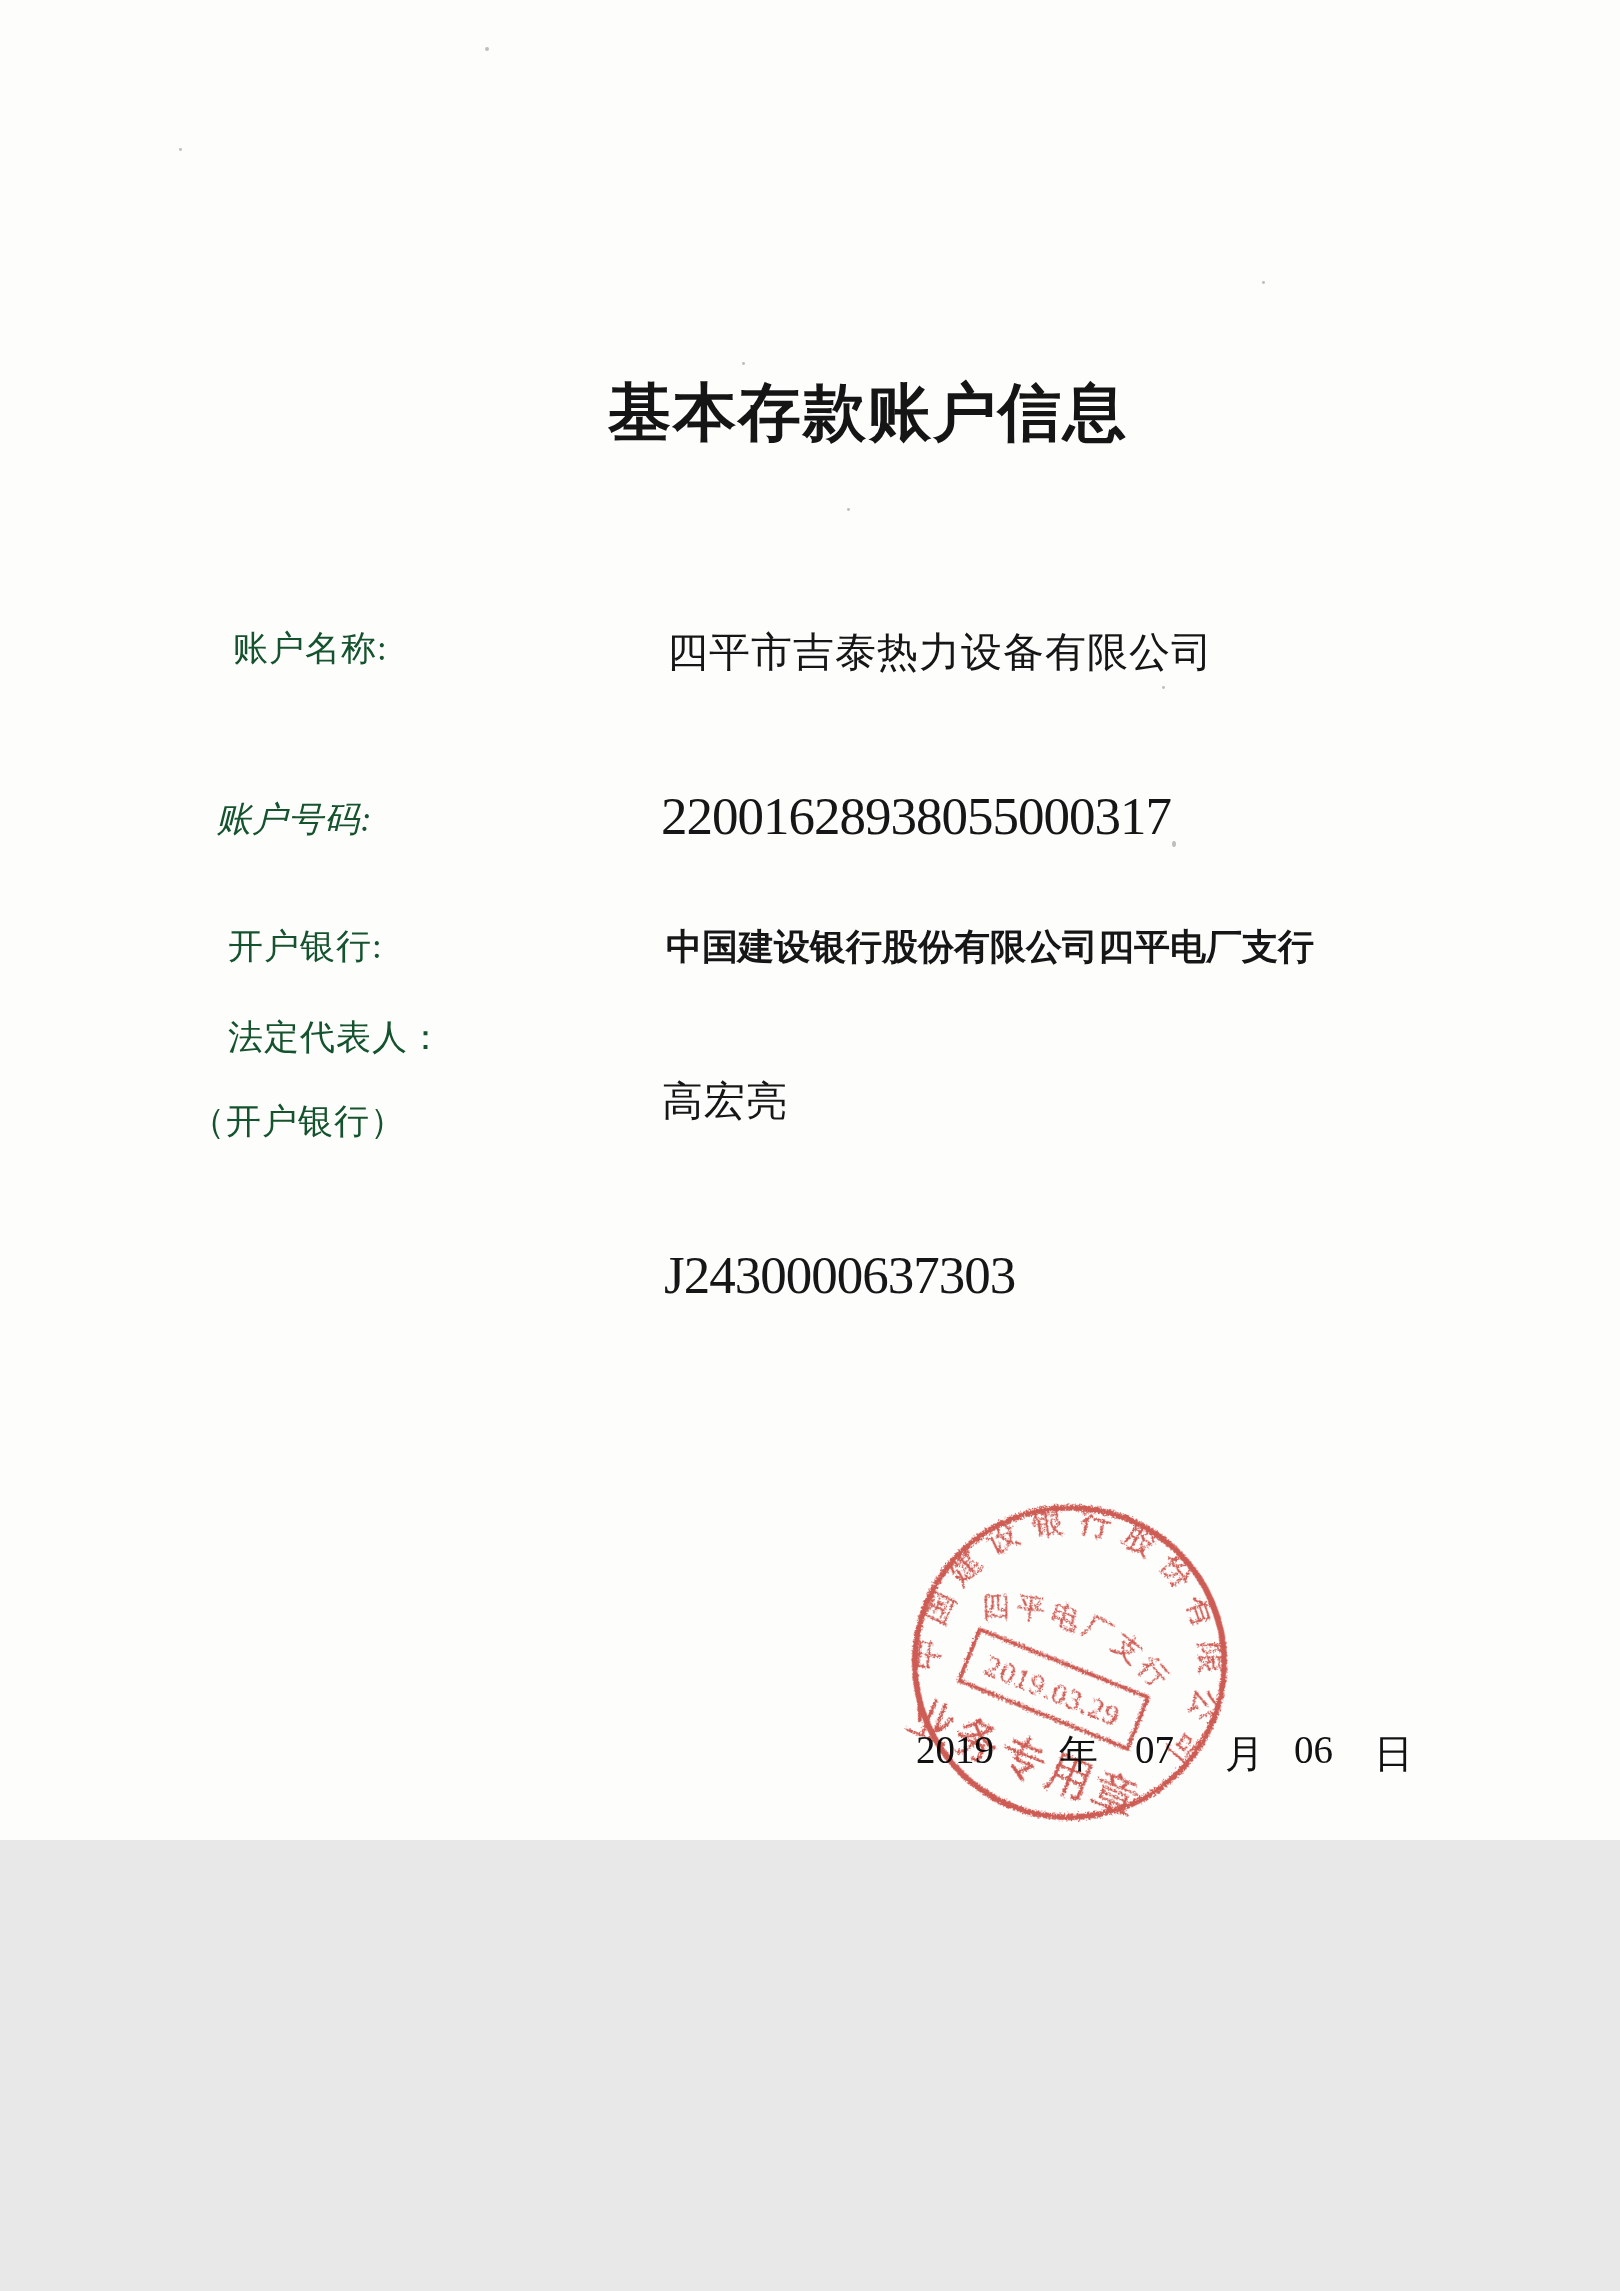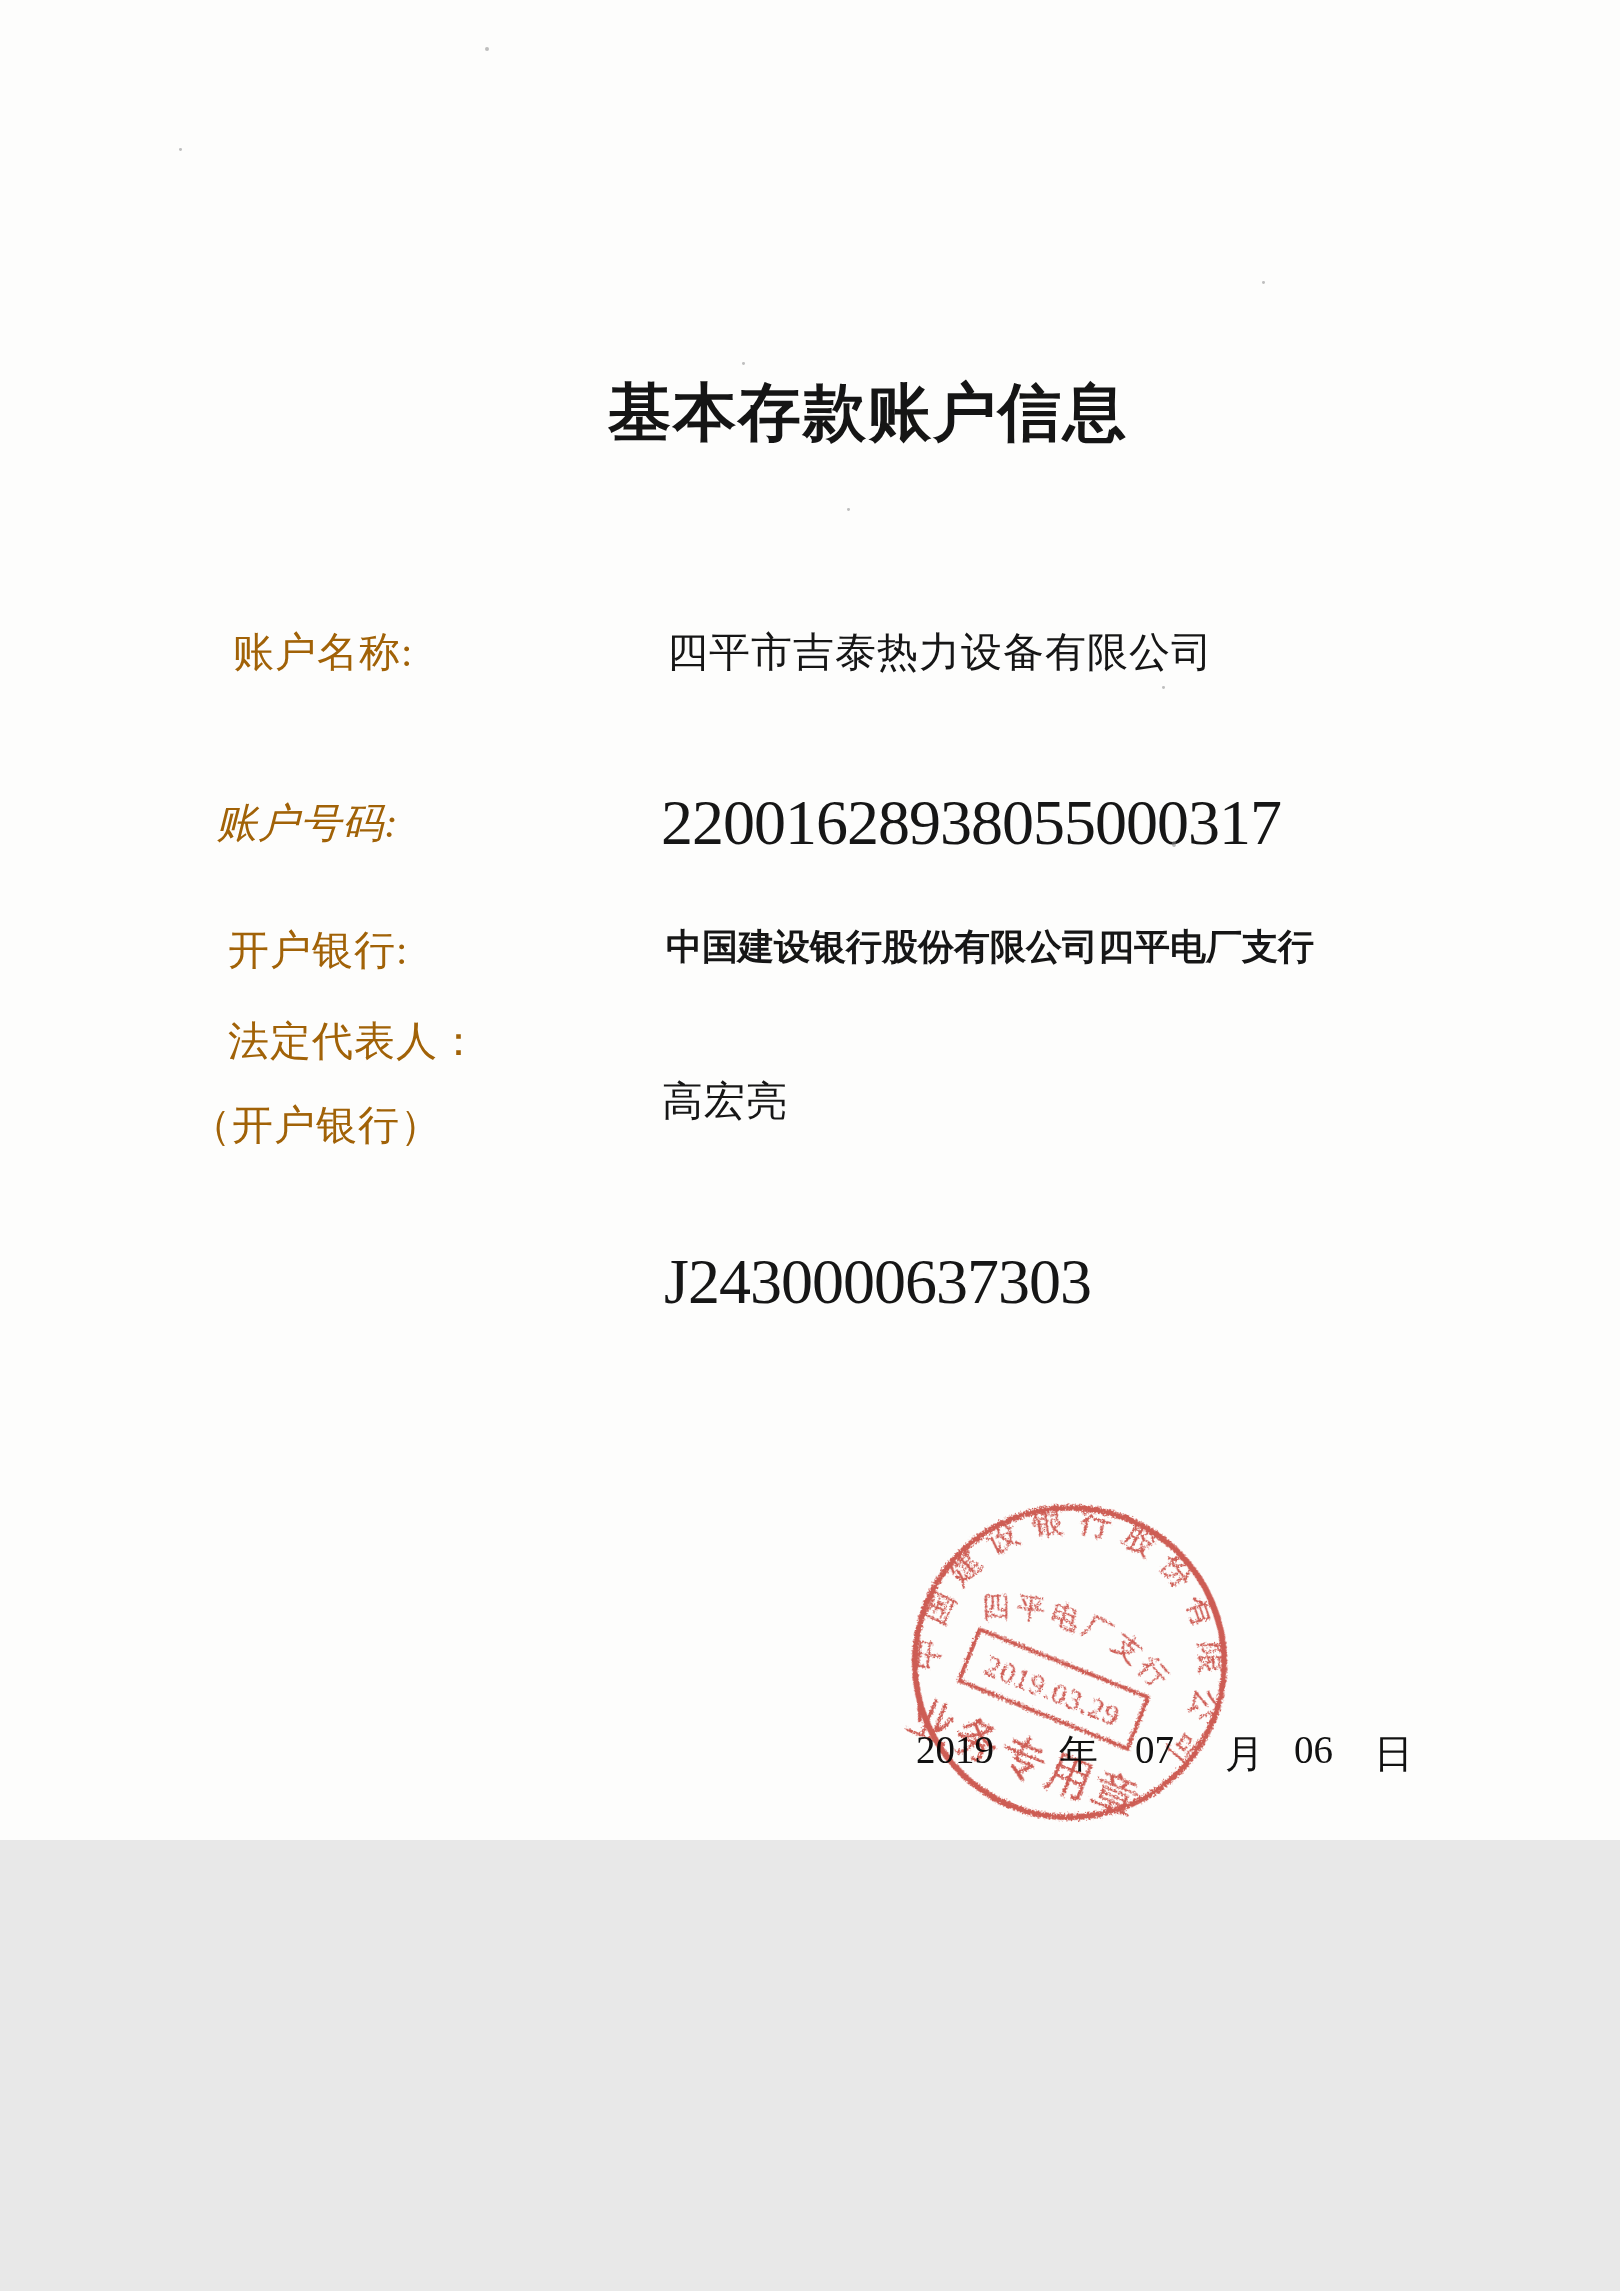--- a/index.html
+++ b/index.html
@@ -4,23 +4,23 @@
 <style>
   html,body{margin:0;padding:0;background:#e8e8e8;}
   .page{
     position:relative;width:1620px;height:1840px;background:#fdfdfc;
     font-family:"Liberation Serif","DejaVu Serif",serif;color:#1b1b1b;overflow:hidden;
   }
   .title{
     position:absolute;left:608px;top:370px;font-size:63px;font-weight:bold;
     letter-spacing:2px;white-space:nowrap;color:#151515;
   }
-  .lbl{position:absolute;font-size:41px;white-space:nowrap;letter-spacing:1px;color:#a16207;}
+  .lbl{position:absolute;font-size:35px;white-space:nowrap;letter-spacing:1px;color:#14532d;}
   .val{position:absolute;font-size:41px;white-space:nowrap;letter-spacing:1px;color:#161616;}
-  .num{font-size:64px;letter-spacing:-1px;}
+  .num{font-size:53px;letter-spacing:-1px;}
   .lbl-r1{left:233px;top:625px;}
   .val-r1{left:667px;top:625px;}
   .lbl-r2{left:216px;top:796px;font-style:italic;}
   .val-r2{left:661px;top:786px;}
   .lbl-r3{left:228px;top:923px;}
   .val-r3{left:666px;top:923px;letter-spacing:0px;font-size:36px;font-weight:bold;}
   .lbl-r4a{left:228px;top:1014px;}
   .lbl-r4b{left:190px;top:1098px;}
   .val-r4{left:662px;top:1074px;}
   .lbl-r5{left:211px;top:1253px;letter-spacing:2.9px;}

